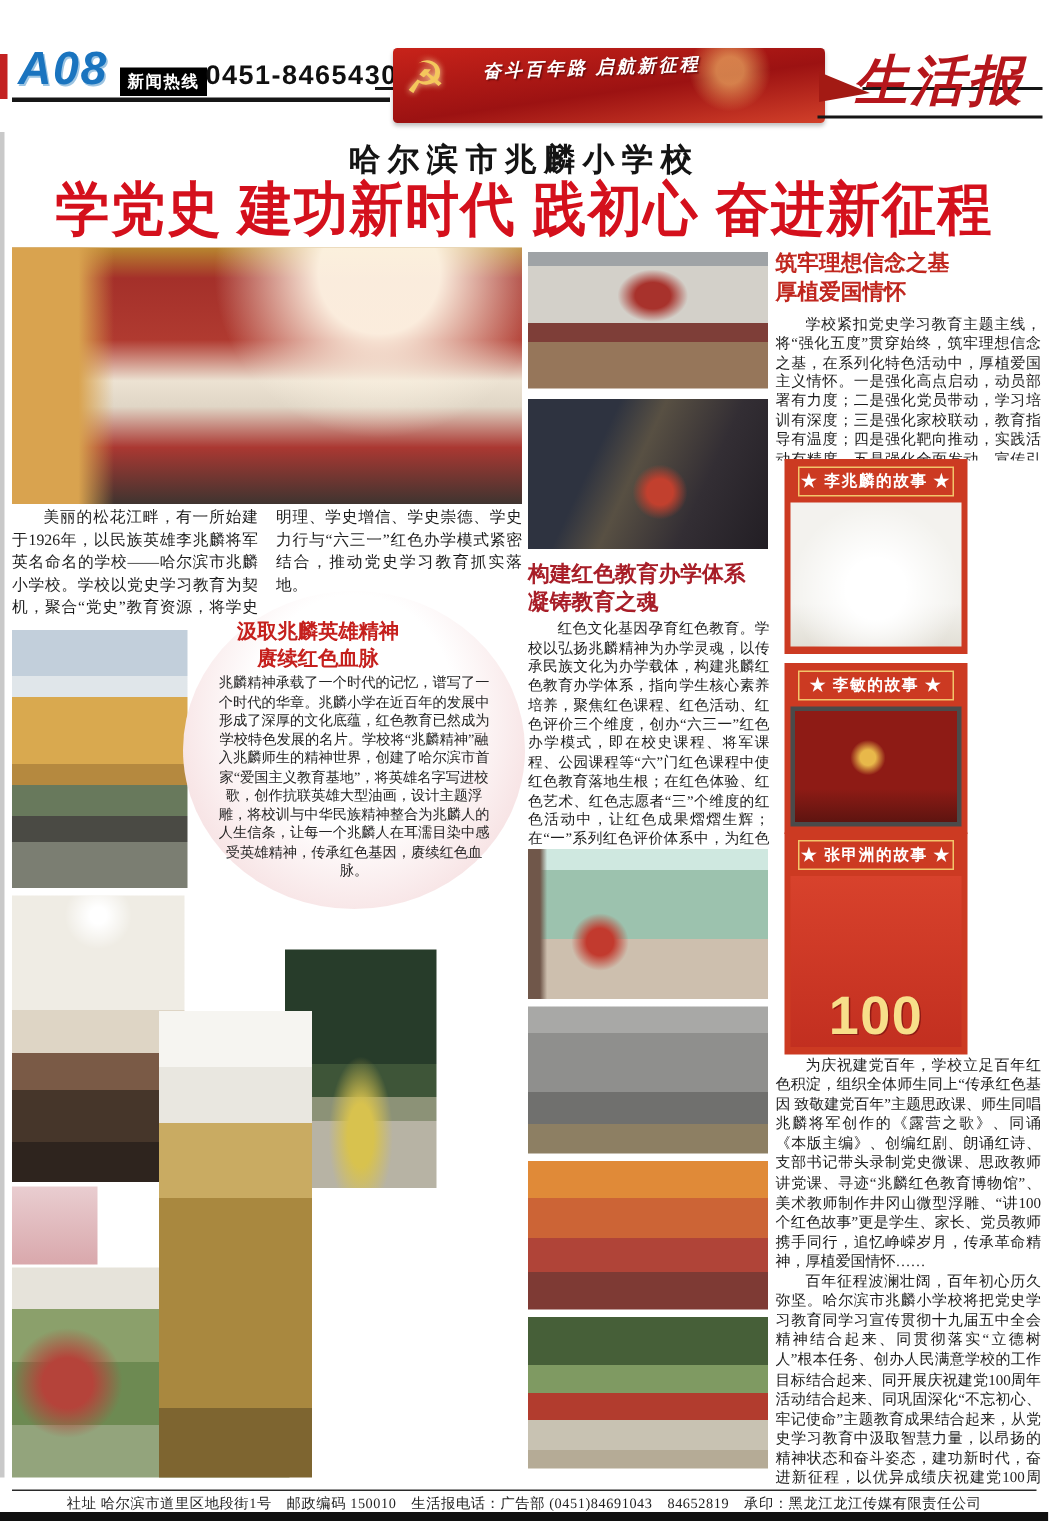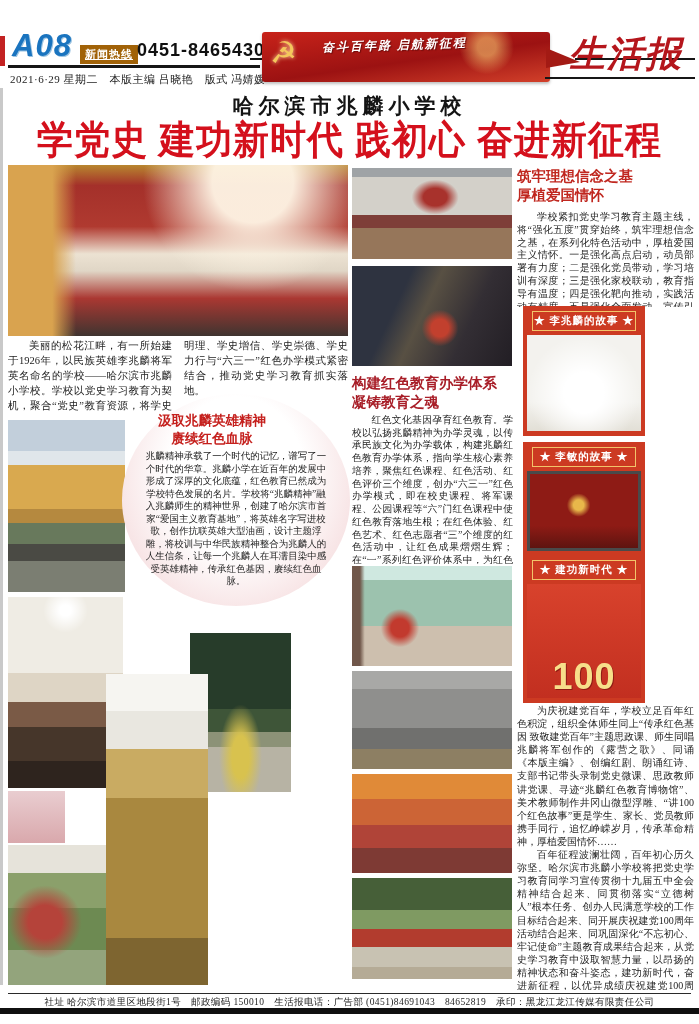--- a/index.html
+++ b/index.html
@@ -12,22 +12,22 @@
   .abs { position:absolute; }
 
   
   .page-edge { left:0; top:88px; width:3px; height:897px; background:#c9c9c9; }
   .red-tick { left:0; top:36px; width:5px; height:30px; background:#c32222; }
   .pageno {
     left:12px; top:28px; font:italic 900 31px "Liberation Sans",sans-serif;
     color:#1a74bf; letter-spacing:1px; text-shadow:1px 1px 0 #9cc4e2;
   }
   .hotline-badge {
-    left:80px; top:45px; background:#a16207; color:#fff;
-    font:bold 11px "Liberation Sans",sans-serif; padding:2px 5px; letter-spacing:1px;text-decoration:underline;
+    left:80px; top:45px; background:#000000; color:#fff;
+    font:bold 11px "Liberation Sans",sans-serif; padding:2px 5px; letter-spacing:1px;
   }
   .hotline-num {
     left:137px; top:40px; font:bold 18px "Liberation Sans",sans-serif;
     color:#101010; letter-spacing:1px;
   }
   .head-rule { left:8px; top:65px; width:252px; height:3px; background:#161616; }
   .dateline { left:10px; top:72px; font:11px "Liberation Serif",serif; color:#222; letter-spacing:.5px; }
 
   .banner {
     left:262px; top:32px; width:288px; height:50px; border-radius:3px;
@@ -191,21 +191,20 @@
 <body>
 
 <div class="page">
 
   <div class="abs page-edge"></div>
   <div class="abs red-tick"></div>
   <div class="abs pageno">A08</div>
   <div class="abs hotline-badge">新闻热线</div>
   <div class="abs hotline-num">0451-84654308</div>
   <div class="abs head-rule"></div>
-  <div class="abs dateline">2021·6·29 星期二　本版主编 吕晓艳　版式 冯婧媛</div>
 
   <div class="abs mast-rule-left"></div>
   <div class="abs banner"></div>
   <div class="abs banner-tail"></div>
   <div class="abs mast-rule-right"></div>
   <div class="abs emblem">☭</div>
   <div class="abs banner-line1">奋斗百年路 启航新征程</div>
   <div class="abs paper-name">生活报</div>
   <div class="abs mast-underline"></div>
 
@@ -256,21 +255,21 @@
 
   <div class="story" id="story2">
     <div class="story-label">★ 李敏的故事 ★</div>
     <div class="story-photo ph" id="ph-story2" style="position:relative;"></div>
   </div>
   <div class="story" id="story1">
     <div class="story-label">★ 李兆麟的故事 ★</div>
     <div class="story-photo ph" id="ph-story1" style="position:relative;"></div>
   </div>
   <div class="story" id="story3">
-    <div class="story-label">★ 建功新时代 ★</div>
+    <div class="story-label">★ 张甲洲的故事 ★</div>
     <div class="story-photo ph" id="ph-story3" style="position:relative;">
       <span>100</span>
     </div>
   </div>
 
   <div class="col-body" id="sec3-more">
     <p>为庆祝建党百年，学校立足百年红色积淀，组织全体师生同上“传承红色基因 致敬建党百年”主题思政课、师生同唱兆麟将军创作的《露营之歌》、同诵《本版主编》、创编红剧、朗诵红诗、支部书记带头录制党史微课、思政教师讲党课、寻迹“兆麟红色教育博物馆”、美术教师制作井冈山微型浮雕、“讲100个红色故事”更是学生、家长、党员教师携手同行，追忆峥嵘岁月，传承革命精神，厚植爱国情怀……</p>
     <p>百年征程波澜壮阔，百年初心历久弥坚。哈尔滨市兆麟小学校将把党史学习教育同学习宣传贯彻十九届五中全会精神结合起来、同贯彻落实“立德树人”根本任务、创办人民满意学校的工作目标结合起来、同开展庆祝建党100周年活动结合起来、同巩固深化“不忘初心、牢记使命”主题教育成果结合起来，从党史学习教育中汲取智慧力量，以昂扬的精神状态和奋斗姿态，建功新时代，奋进新征程，以优异成绩庆祝建党100周年。</p>
   </div>
 

